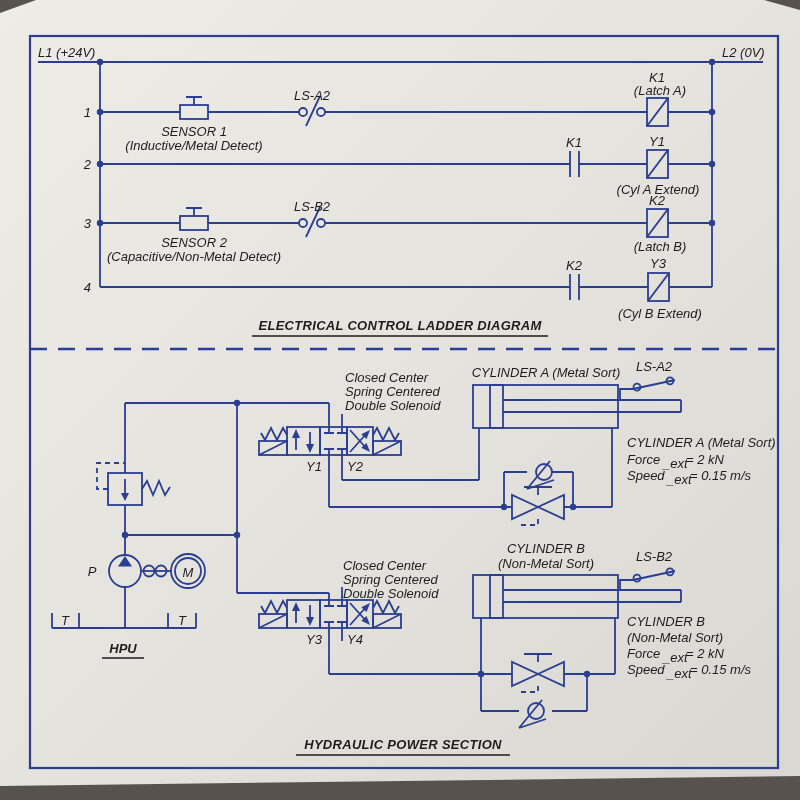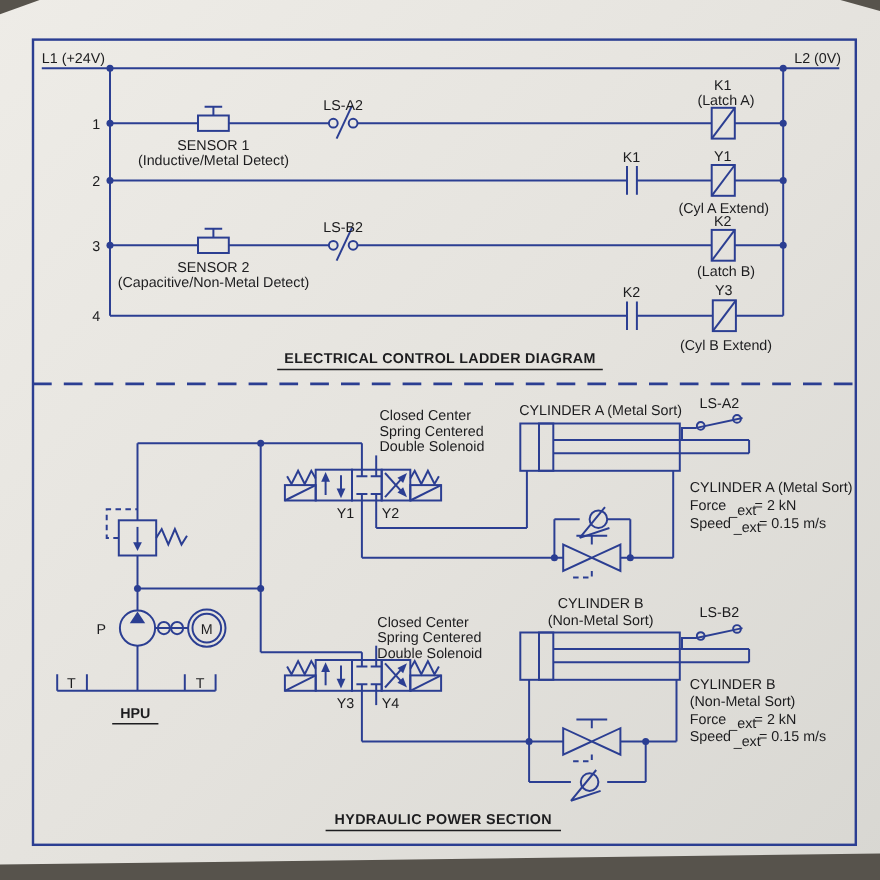--- a/index.html
+++ b/index.html
@@ -1,18 +1,18 @@
 <!DOCTYPE html>
 <html style="--ink: #2b3e92; --text: #1d1d1f; --paper_light: #eeece7; --paper_dark: #d8d7d2; --desk: #57534c;"><head>
 <meta charset="utf-8">
 <style>
   html,body{margin:0;padding:0;background:#3f3c37;}
   .stage{position:relative;width:800px;height:800px;overflow:hidden;
          background:linear-gradient(135deg,var(--paper_light,#eeece7) 0%,#e4e2dd 55%,var(--paper_dark,#d8d7d2) 100%);
-         font-family:"Liberation Sans",sans-serif;}
+         font-family:"Liberation Sans",sans-serif;font-style:italic;}
   svg{position:absolute;left:0;top:0;}
   .k{stroke:var(--ink,#2b3e92);fill:none;stroke-width:1.8;stroke-linejoin:miter;stroke-linecap:butt;}
   .kb{stroke:var(--ink,#2b3e92);fill:none;stroke-width:2.2;}
   .kf{fill:var(--ink,#2b3e92);stroke:none;}
   .kd{stroke-dasharray:5 4;}
   .kdiv{stroke:var(--ink,#2b3e92);fill:none;stroke-width:2.6;stroke-dasharray:17 11;}
   .tx{fill:var(--text,#1d1d1f);font-family:"Liberation Sans",sans-serif;font-size:13px;}
   .bold{font-weight:700;}
   .ul{stroke:var(--text,#1d1d1f);stroke-width:1.4;fill:none;}
   .desk{fill:var(--desk,#57534c);stroke:none;}

